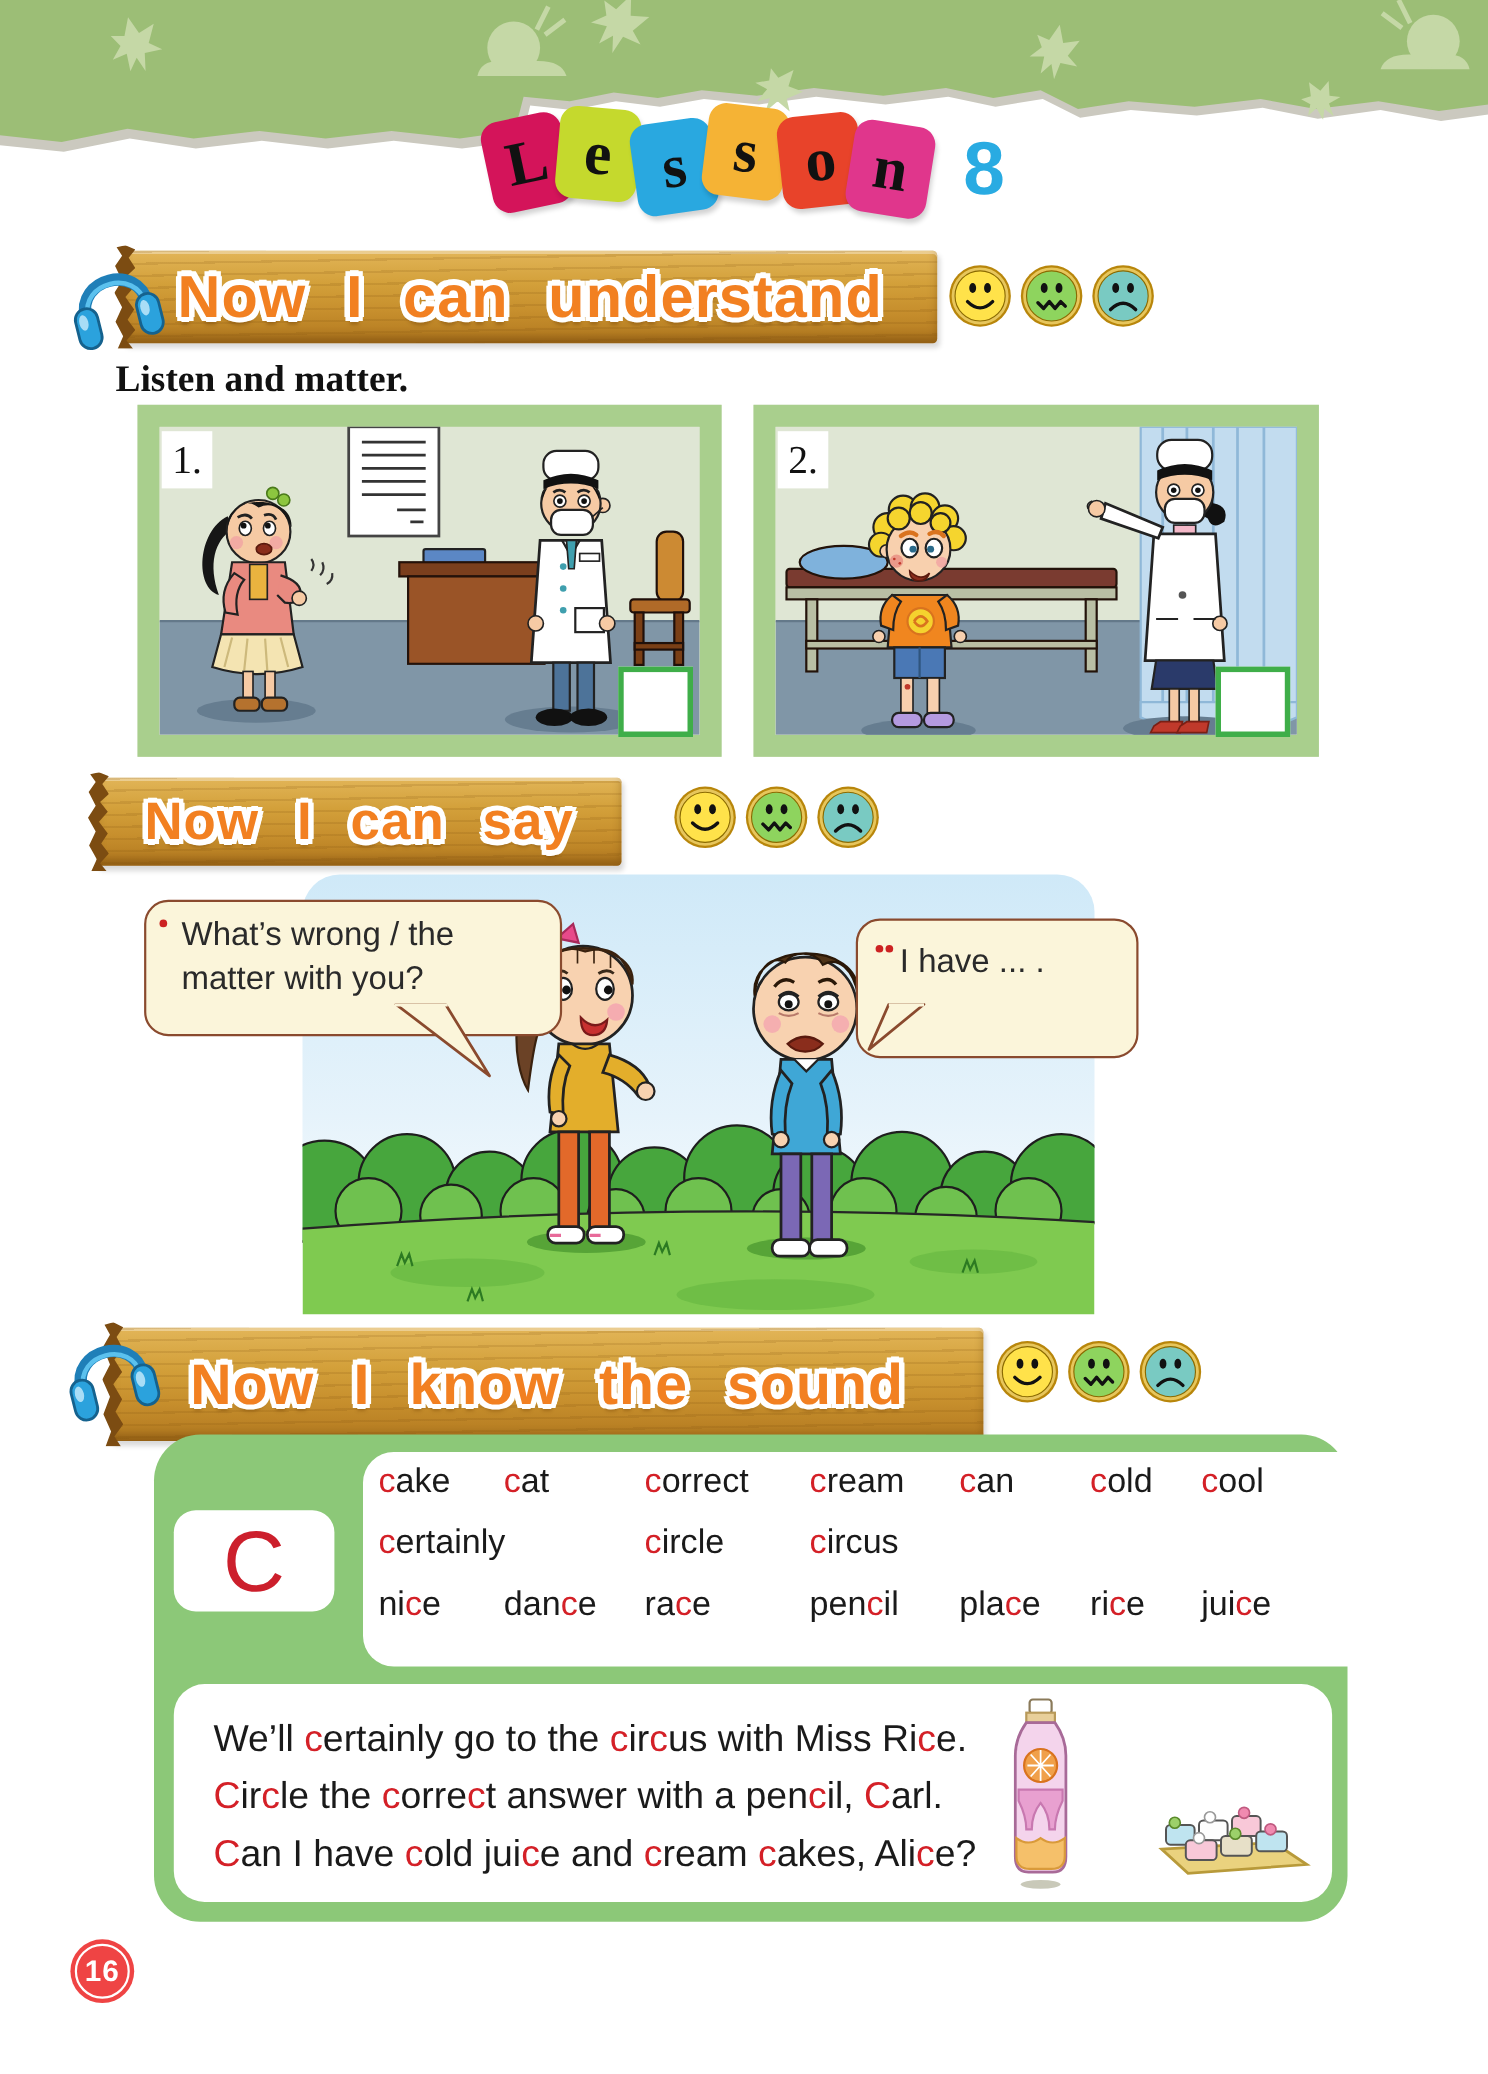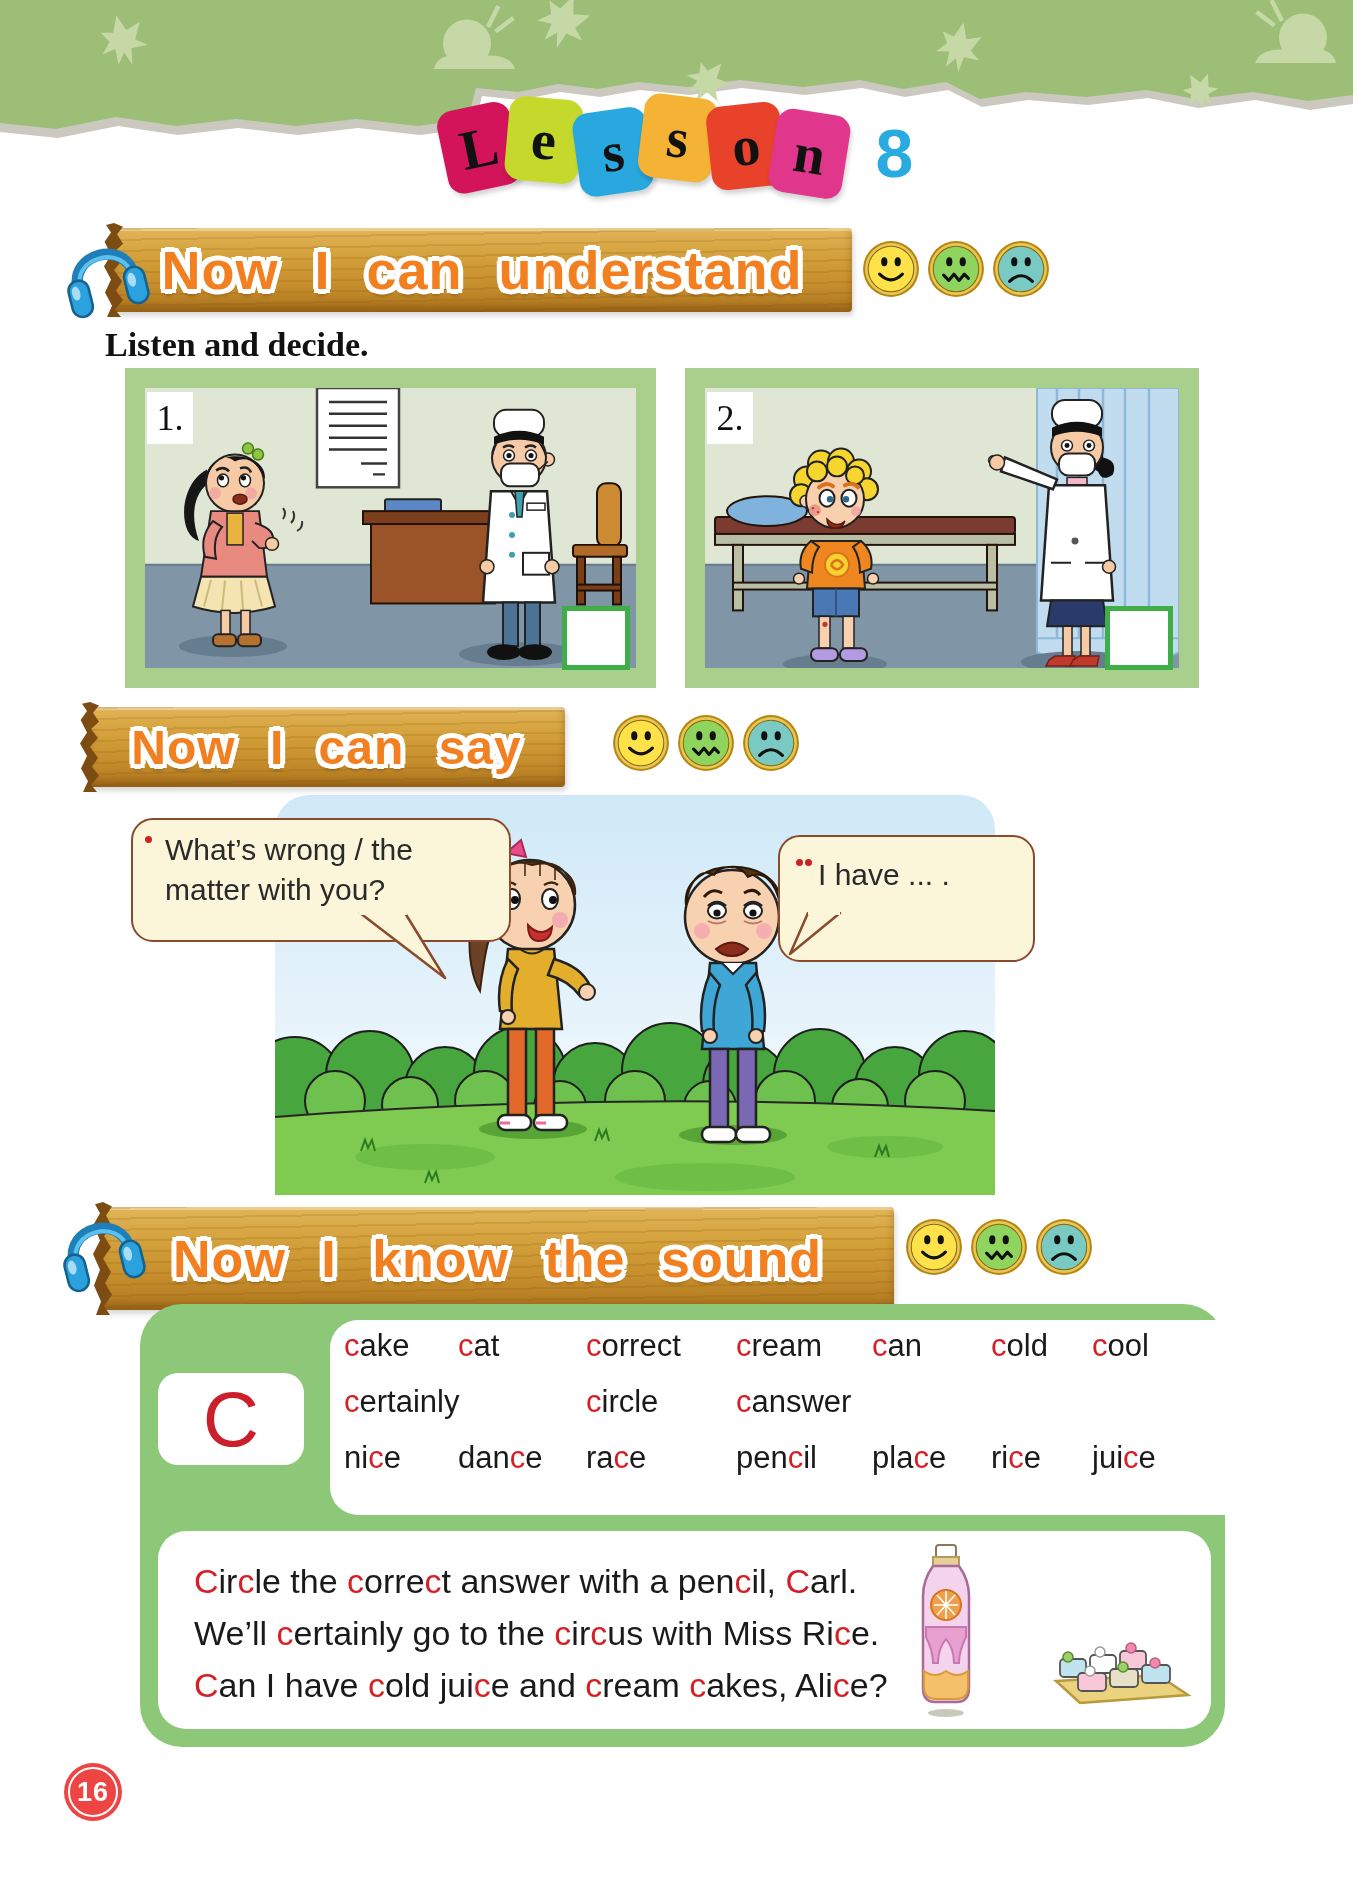--- a/index.html
+++ b/index.html
@@ -159,21 +159,21 @@
       <svg class="smiley" width="58" height="58" viewBox="0 0 56 56">
     <circle cx="28" cy="28" r="27" fill="#b8860b"></circle>
     <circle cx="28" cy="28" r="25" fill="#e7c65c"></circle>
     <circle cx="28" cy="28" r="22" fill="#79cac2" stroke="#8a6a00" stroke-width="1"></circle>
     <ellipse cx="21.5" cy="21" rx="3" ry="4.4" fill="#111"></ellipse>
     <ellipse cx="34.5" cy="21" rx="3" ry="4.4" fill="#111"></ellipse>
     <path d="M17 40 Q28 29 39 40" fill="none" stroke="#111" stroke-width="3" stroke-linecap="round" stroke-linejoin="round"></path>
   </svg>
     </div>
 
-  <div class="heading" style="left:105px;top:326px">Listen and decide.</div>
+  <div class="heading" style="left:105px;top:326px">Listen and matter.</div>
 
   <div class="pic" style="left:125px;top:368px;width:491px;height:280px">
     <svg width="491" height="280" viewBox="0 0 491 282" preserveAspectRatio="none">
       <rect width="491" height="282" fill="#dfe6d4"></rect>
       <rect y="178" width="491" height="104" fill="#8096a7"></rect>
       <line x1="0" y1="178" x2="491" y2="178" stroke="#64798a" stroke-width="2"></line>
 
       <rect x="172" y="0" width="82" height="100" fill="#fff" stroke="#444" stroke-width="2.5"></rect>
       <path d="M184 14h58 M184 26h58 M184 38h58 M184 50h58 M184 62h58 M216 76h26 M228 87h12" stroke="#333" stroke-width="2.5" fill="none"></path>
 
@@ -536,36 +536,36 @@
           <span class="w"><span class="red">c</span><span>at</span></span>
           <span class="w"><span class="red">c</span><span>orrect</span></span>
           <span class="w"><span class="red">c</span><span>ream</span></span>
           <span class="w"><span class="red">c</span><span>an</span></span>
           <span class="w"><span class="red">c</span><span>old</span></span>
           <span class="w"><span class="red">c</span><span>ool</span></span>
         </div>
       <div class="words-row r2">
           <span class="w"><span class="red">c</span><span>ertainly</span></span>
           <span class="w"><span class="red">c</span><span>ircle</span></span>
-          <span class="w"><span class="red">c</span><span>answer</span></span>
+          <span class="w"><span class="red">c</span><span>ircus</span></span>
         </div>
       <div class="words-row r3">
           <span class="w"><span>ni</span><span class="red">c</span><span>e</span></span>
           <span class="w"><span>dan</span><span class="red">c</span><span>e</span></span>
           <span class="w"><span>ra</span><span class="red">c</span><span>e</span></span>
           <span class="w"><span>pen</span><span class="red">c</span><span>il</span></span>
           <span class="w"><span>pla</span><span class="red">c</span><span>e</span></span>
           <span class="w"><span>ri</span><span class="red">c</span><span>e</span></span>
           <span class="w"><span>jui</span><span class="red">c</span><span>e</span></span>
         </div>
     </div>
     <div class="sent-panel">
       <div class="sent-wrap">
+        <p class="sent"><span>We’ll </span><span class="red">c</span><span>ertainly go to the </span><span class="red">c</span><span>ir</span><span class="red">c</span><span>us with Miss Ri</span><span class="red">c</span><span>e.</span></p>
         <p class="sent"><span class="red">C</span><span>ir</span><span class="red">c</span><span>le the </span><span class="red">c</span><span>orre</span><span class="red">c</span><span>t answer with a pen</span><span class="red">c</span><span>il, </span><span class="red">C</span><span>arl.</span></p>
-        <p class="sent"><span>We’ll </span><span class="red">c</span><span>ertainly go to the </span><span class="red">c</span><span>ir</span><span class="red">c</span><span>us with Miss Ri</span><span class="red">c</span><span>e.</span></p>
         <p class="sent"><span class="red">C</span><span>an I have </span><span class="red">c</span><span>old jui</span><span class="red">c</span><span>e and </span><span class="red">c</span><span>ream </span><span class="red">c</span><span>akes, Ali</span><span class="red">c</span><span>e?</span></p>
       </div>
 
       <svg class="abs" style="left:756px;top:12px" width="64" height="176" viewBox="0 0 64 176">
         <rect x="22" y="2" width="20" height="13" rx="3" fill="#fff" stroke="#8a7a5a" stroke-width="2"></rect>
         <rect x="19" y="14" width="26" height="9" fill="#e8cf9a" stroke="#b89a5a" stroke-width="2"></rect>
         <path d="M19 23 q-10 14 -10 30 l0 92 q0 14 12 14 l22 0 q12 0 12 -14 l0 -92 q0 -16 -10 -30 Z" fill="#f4d4ec" stroke="#a86a98" stroke-width="2.5"></path>
         <circle cx="32" cy="62" r="15" fill="#f0a04a" stroke="#d9731e" stroke-width="2"></circle>
         <path d="M32 48 v28 M20 62 h24 M23 52 l18 20 M41 52 l-18 20" stroke="#fff" stroke-width="1.6"></path>
         <path d="M12 84 h40 l0 10 q-7 14 -7 26 l-5 0 q0 -14 -8 -24 q-8 10 -8 24 l-5 0 q0 -12 -7 -26 Z" fill="#e8a0d0" stroke="#c878b0" stroke-width="2"></path>

